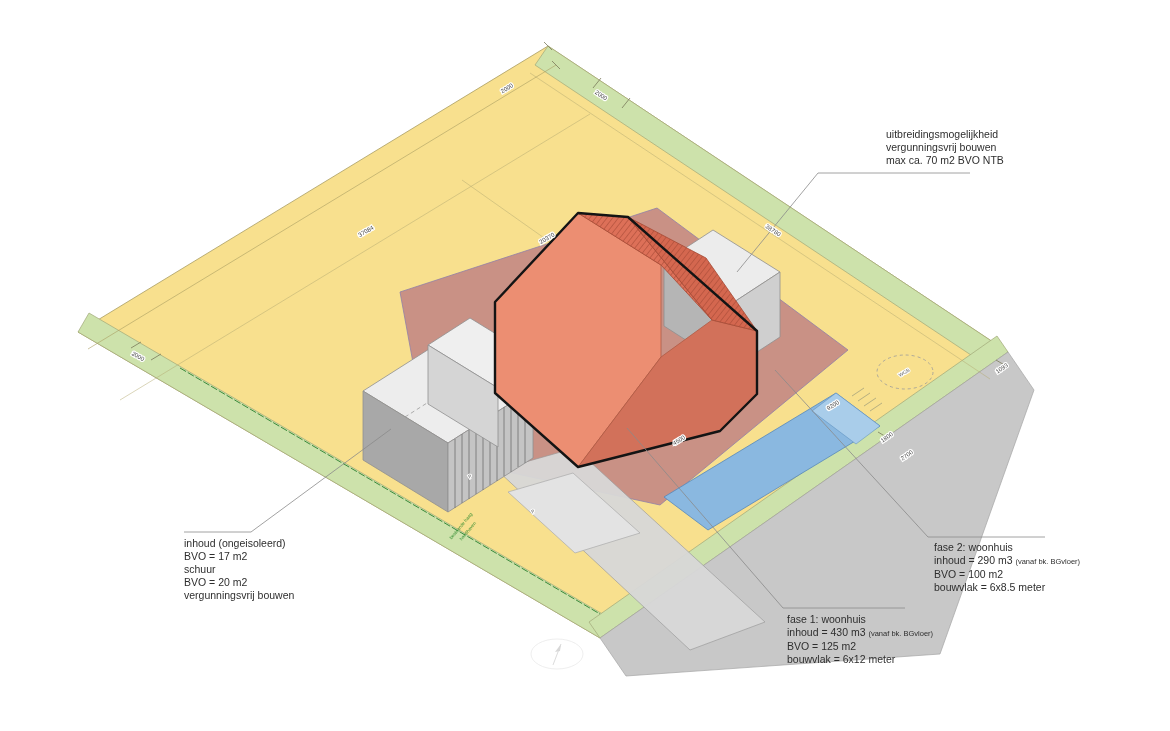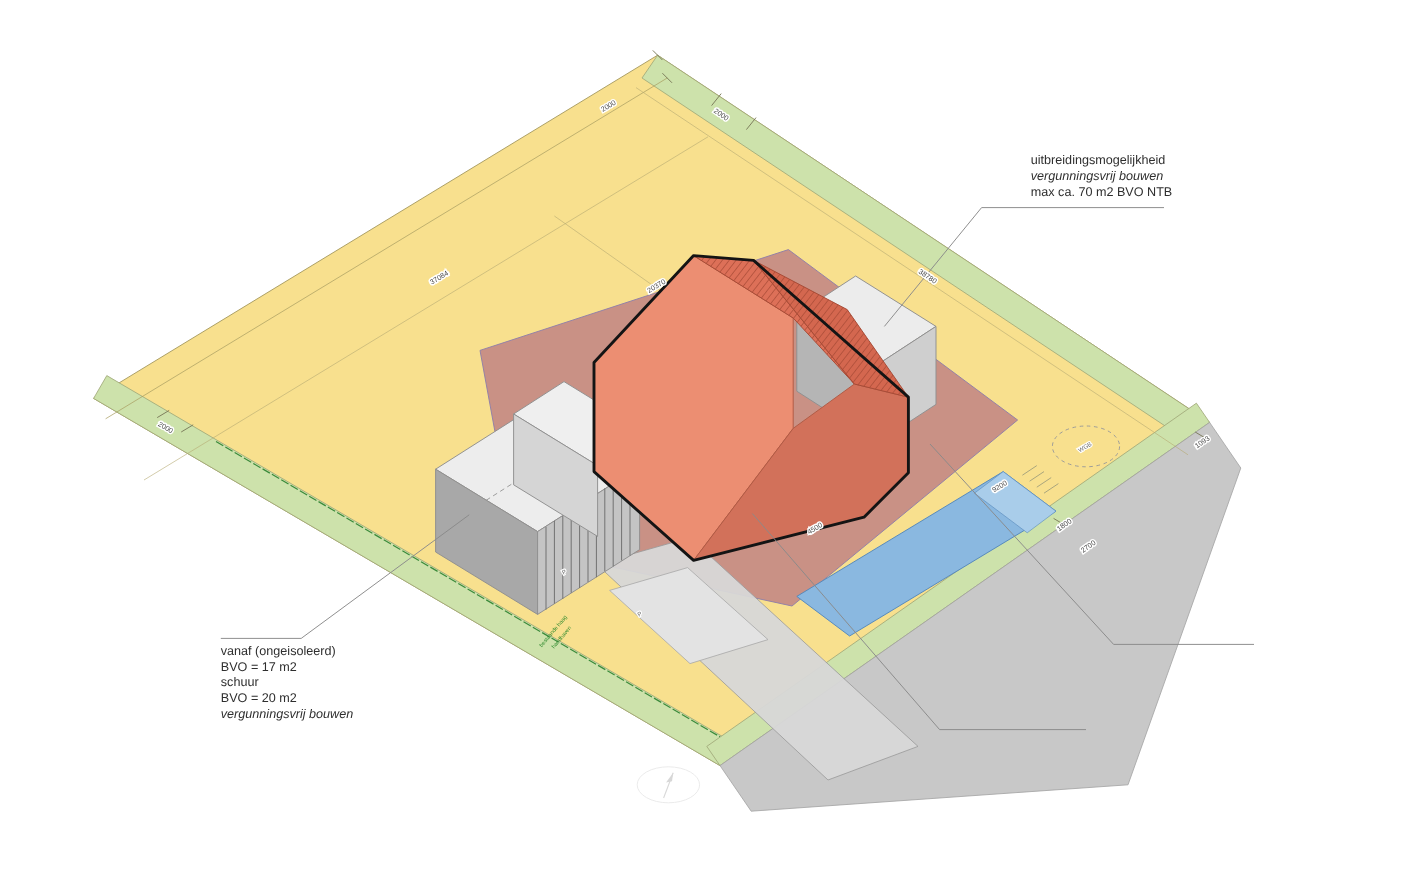--- a/index.html
+++ b/index.html
@@ -1,20 +1,20 @@
 <!DOCTYPE html>
 <html><head>
 <meta charset="utf-8">
 <style>
   html,body{margin:0;padding:0;background:#ffffff;}
   #canvas{position:relative;width:1170px;height:731px;background:#ffffff;overflow:hidden;
           font-family:"Liberation Sans",sans-serif;}
   #drawing{position:absolute;left:0;top:0;}
   .note{position:absolute;font-size:10.5px;line-height:13px;color:#2e2e2e;white-space:nowrap;}
-  .note .it{font-style:italic;}
+  .note .it{}
   .note .small{font-size:7.5px;}
   svg text{font-family:"Liberation Sans",sans-serif;}
   .dim{font-size:6px;fill:#4a4a4a;paint-order:stroke;stroke:#ffffff;stroke-width:2.5px;
        text-anchor:middle;}
   .tiny{font-size:5px;fill:#6b6b6b;paint-order:stroke;stroke:#ffffff;stroke-width:2px;text-anchor:middle;}
   .hedgetxt{font-size:4.6px;fill:#2f8a2f;text-anchor:middle;}
 </style>
 </head>
 <body>
 
@@ -138,29 +138,47 @@
       <text class="dim" transform="translate(680,442) rotate(-31)">4500</text>
     </g>
 
     <text class="tiny" transform="translate(471,478) rotate(-31)">P</text>
     <text class="tiny" transform="translate(534,513) rotate(-31)">P</text>
 
     <text class="hedgetxt" transform="translate(462,527) rotate(-50)">bestaande haag</text>
     <text class="hedgetxt" transform="translate(469,532) rotate(-50)">handhaven</text>
   </svg>
 
-  <div class="note" style="left:859px;top:128px">
+  <div class="note" style="left:886px;top:128px">
     <div>uitbreidingsmogelijkheid</div>
     <div class="it">vergunningsvrij bouwen</div>
     <div>max ca. 70 m2 BVO NTB</div>
   </div>
 
   <div class="note" style="left:184px;top:537px">
-    <div>vanaf (ongeisoleerd)</div>
+    <div>inhoud (ongeisoleerd)</div>
     <div>BVO = 17 m2</div>
     <div>schuur</div>
     <div>BVO = 20 m2</div>
     <div class="it">vergunningsvrij bouwen</div>
   </div>
 
+  <div class="note" style="left:934px;top:541px">
+    <div>fase 2: woonhuis</div>
+    <div>
+      <span>inhoud = 290 m3</span>
+      <span class="small">(vanaf bk. BGvloer)</span>
+    </div>
+    <div>BVO = 100 m2</div>
+    <div>bouwvlak = 6x8.5 meter</div>
+  </div>
 
+  <div class="note" style="left:787px;top:613px">
+    <div>fase 1: woonhuis</div>
+    <div>
+      <span>inhoud = 430 m3</span>
+      <span class="small">(vanaf bk. BGvloer)</span>
+    </div>
+    <div>BVO = 125 m2</div>
+    <div>bouwvlak = 6x12 meter</div>
+  </div>
 
 </div>
 
 </body></html>

